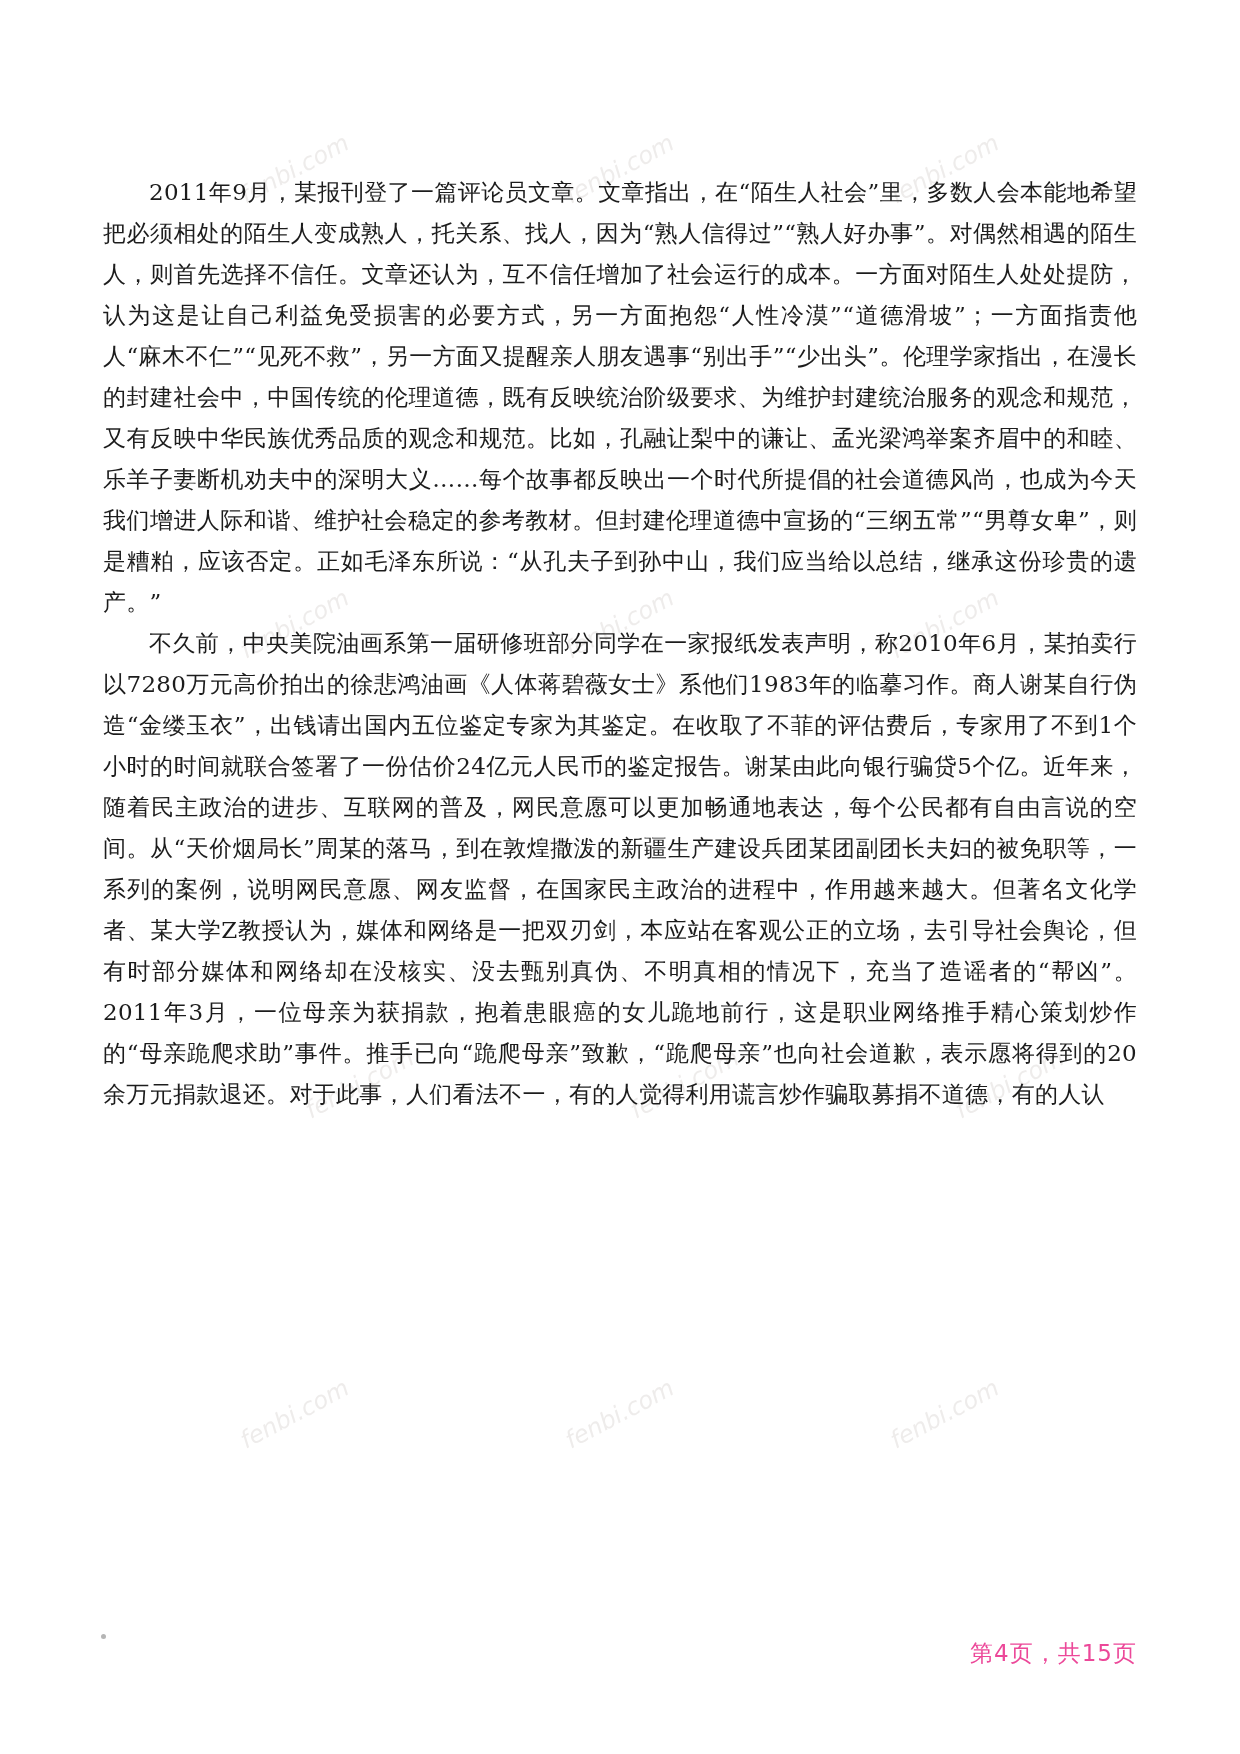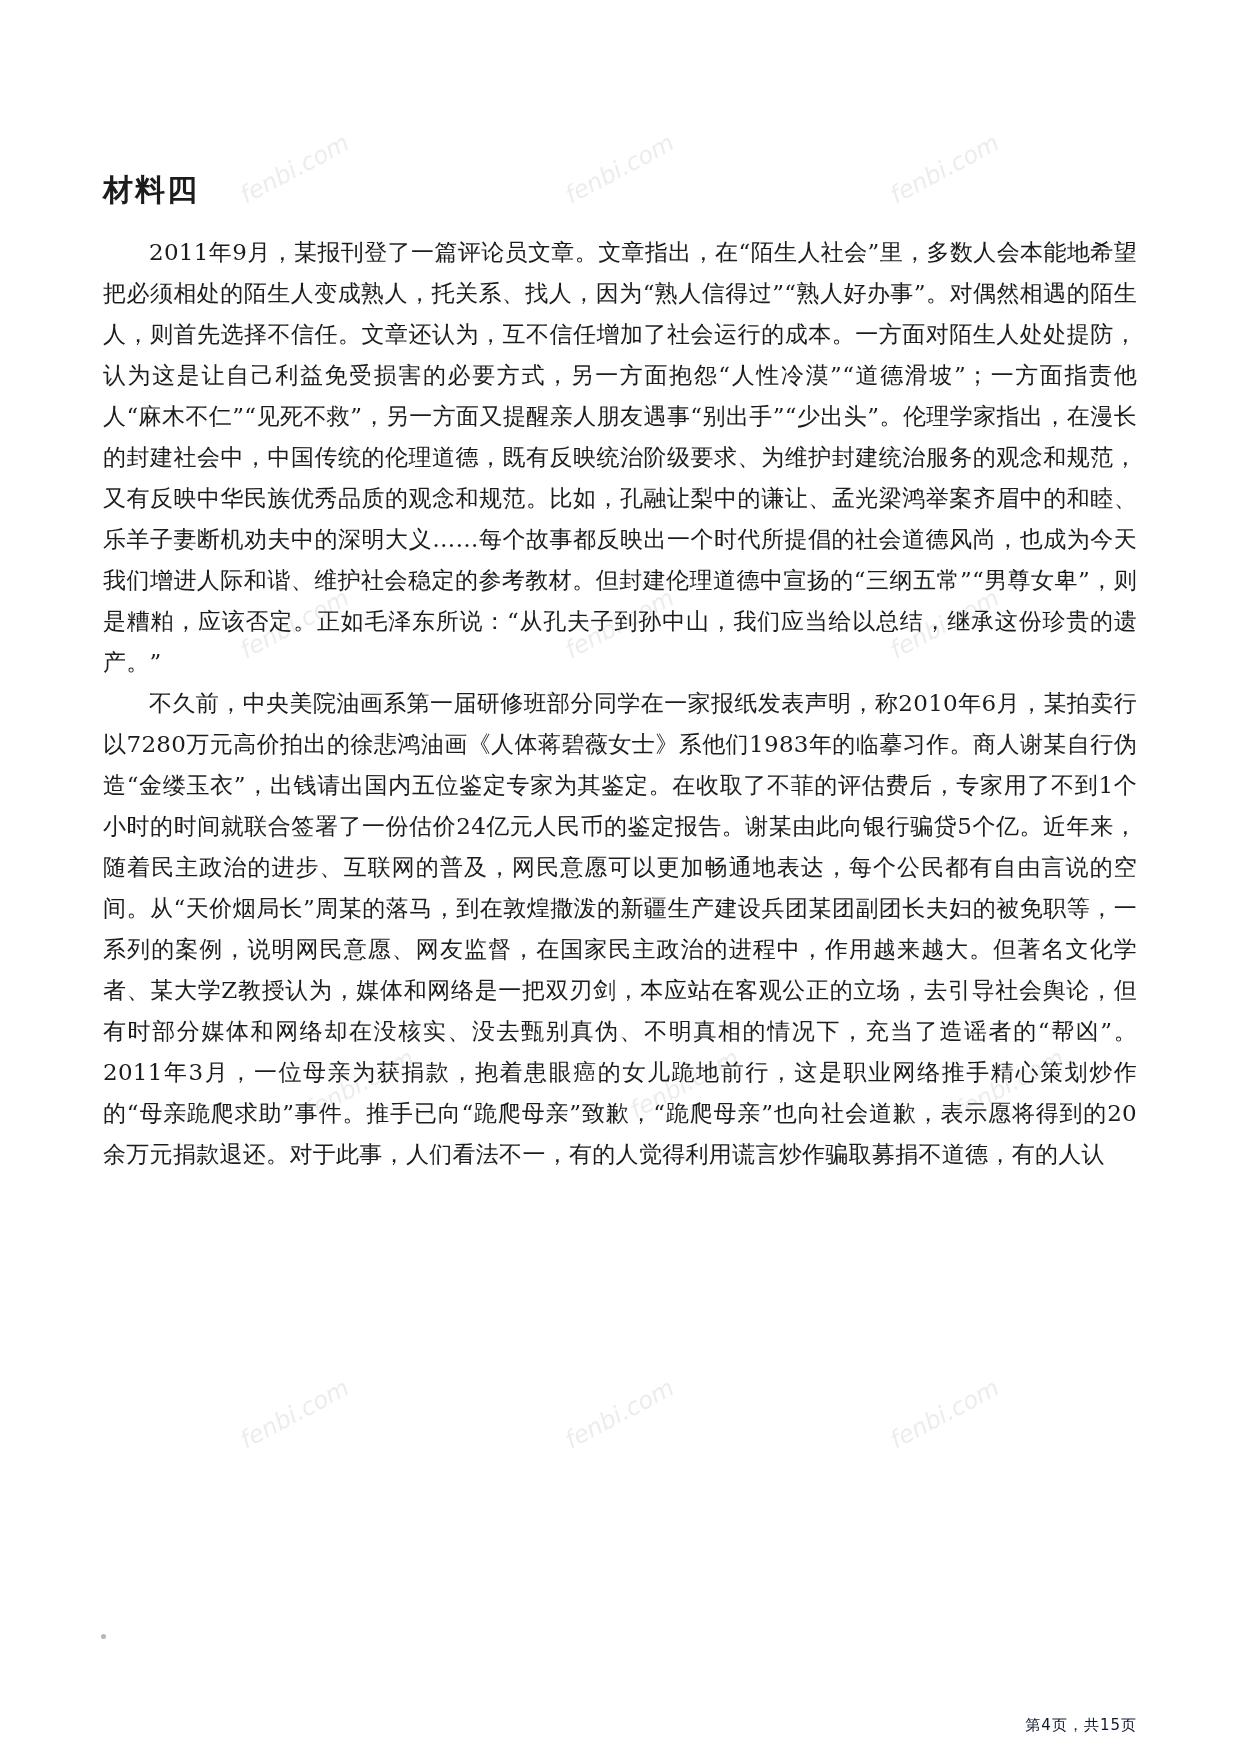--- a/index.html
+++ b/index.html
@@ -53,25 +53,25 @@
   
   .footer-bullet{
     position:absolute;
     left:101px;top:1634px;
     width:5px;height:5px;
     border-radius:50%;
     background:#b5b5b5;
   }
   .page-indicator{
     position:absolute;
-    right:103px;top:1710px;
+    right:103px;top:1638px;
     font-family:"DejaVu Sans","Liberation Sans",sans-serif;
-    font-size:15px;
+    font-size:23px;
     line-height:30px;
-    color:#0f172a;
+    color:#ec4899;
     letter-spacing:1px;
   }
 </style>
 </head>
 <body>
 
 <div class="page">
 
   <div class="watermark-layer">
     <span class="watermark" style="left:235px;top:155px">fenbi.com</span>
@@ -84,21 +84,20 @@
     <span class="watermark" style="left:625px;top:1070px">fenbi.com</span>
     <span class="watermark" style="left:950px;top:1070px">fenbi.com</span>
     <span class="watermark" style="left:235px;top:1400px">fenbi.com</span>
     <span class="watermark" style="left:560px;top:1400px">fenbi.com</span>
     <span class="watermark" style="left:885px;top:1400px">fenbi.com</span>
   </div>
 
   <div class="content">
 
     <section class="material material-4">
-      <h2 class="material-heading">材料四</h2>
       <p class="body-para">2011年9月，某报刊登了一篇评论员文章。文章指出，在“陌生人社会”里，多数人会本能地希望把必须相处的陌生人变成熟人，托关系、找人，因为“熟人信得过”“熟人好办事”。对偶然相遇的陌生人，则首先选择不信任。文章还认为，互不信任增加了社会运行的成本。一方面对陌生人处处提防，认为这是让自己利益免受损害的必要方式，另一方面抱怨“人性冷漠”“道德滑坡”；一方面指责他人“麻木不仁”“见死不救”，另一方面又提醒亲人朋友遇事“别出手”“少出头”。伦理学家指出，在漫长的封建社会中，中国传统的伦理道德，既有反映统治阶级要求、为维护封建统治服务的观念和规范，又有反映中华民族优秀品质的观念和规范。比如，孔融让梨中的谦让、孟光梁鸿举案齐眉中的和睦、乐羊子妻断机劝夫中的深明大义……每个故事都反映出一个时代所提倡的社会道德风尚，也成为今天我们增进人际和谐、维护社会稳定的参考教材。但封建伦理道德中宣扬的“三纲五常”“男尊女卑”，则是糟粕，应该否定。正如毛泽东所说：“从孔夫子到孙中山，我们应当给以总结，继承这份珍贵的遗产。”</p>
     </section>
 
     <section class="material material-5">
       <p class="body-para">不久前，中央美院油画系第一届研修班部分同学在一家报纸发表声明，称2010年6月，某拍卖行以7280万元高价拍出的徐悲鸿油画《人体蒋碧薇女士》系他们1983年的临摹习作。商人谢某自行伪造“金缕玉衣”，出钱请出国内五位鉴定专家为其鉴定。在收取了不菲的评估费后，专家用了不到1个小时的时间就联合签署了一份估价24亿元人民币的鉴定报告。谢某由此向银行骗贷5个亿。近年来，随着民主政治的进步、互联网的普及，网民意愿可以更加畅通地表达，每个公民都有自由言说的空间。从“天价烟局长”周某的落马，到在敦煌撒泼的新疆生产建设兵团某团副团长夫妇的被免职等，一系列的案例，说明网民意愿、网友监督，在国家民主政治的进程中，作用越来越大。但著名文化学者、某大学Z教授认为，媒体和网络是一把双刃剑，本应站在客观公正的立场，去引导社会舆论，但有时部分媒体和网络却在没核实、没去甄别真伪、不明真相的情况下，充当了造谣者的“帮凶”。2011年3月，一位母亲为获捐款，抱着患眼癌的女儿跪地前行，这是职业网络推手精心策划炒作的“母亲跪爬求助”事件。推手已向“跪爬母亲”致歉，“跪爬母亲”也向社会道歉，表示愿将得到的20余万元捐款退还。对于此事，人们看法不一，有的人觉得利用谎言炒作骗取募捐不道德，有的人认</p>
     </section>
 
   </div>
 
   <div class="footer-bullet"></div>

